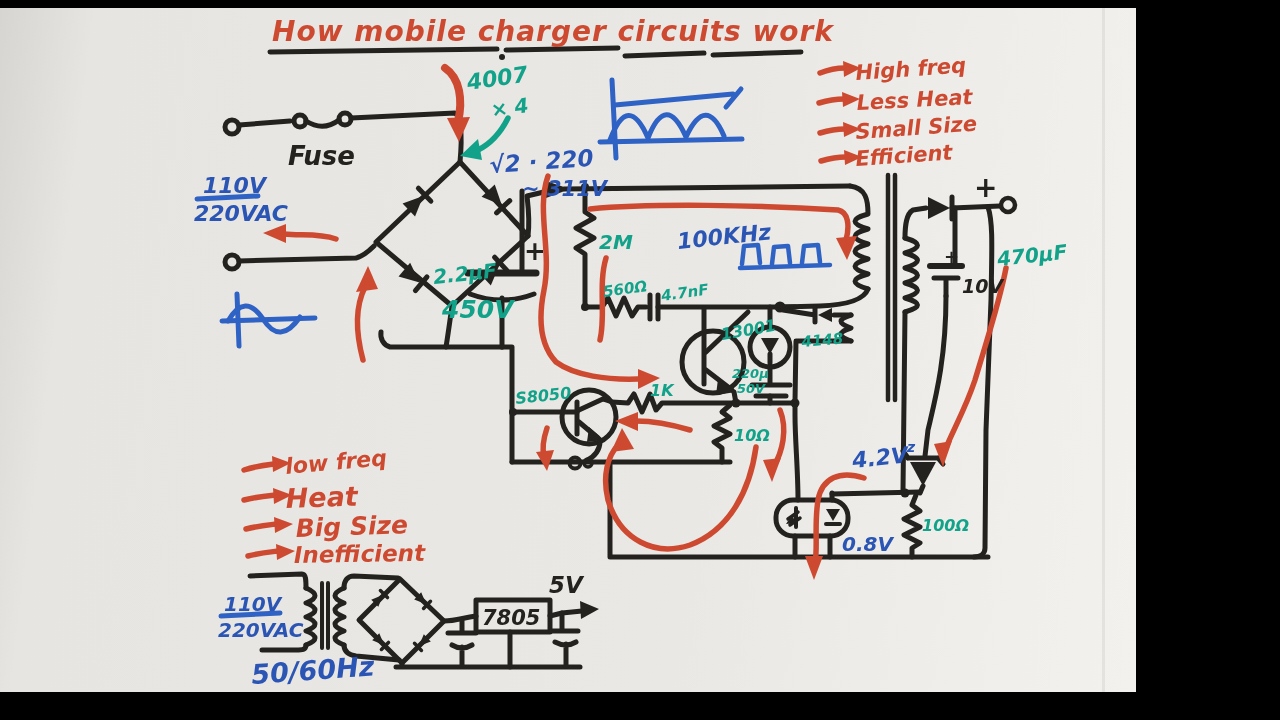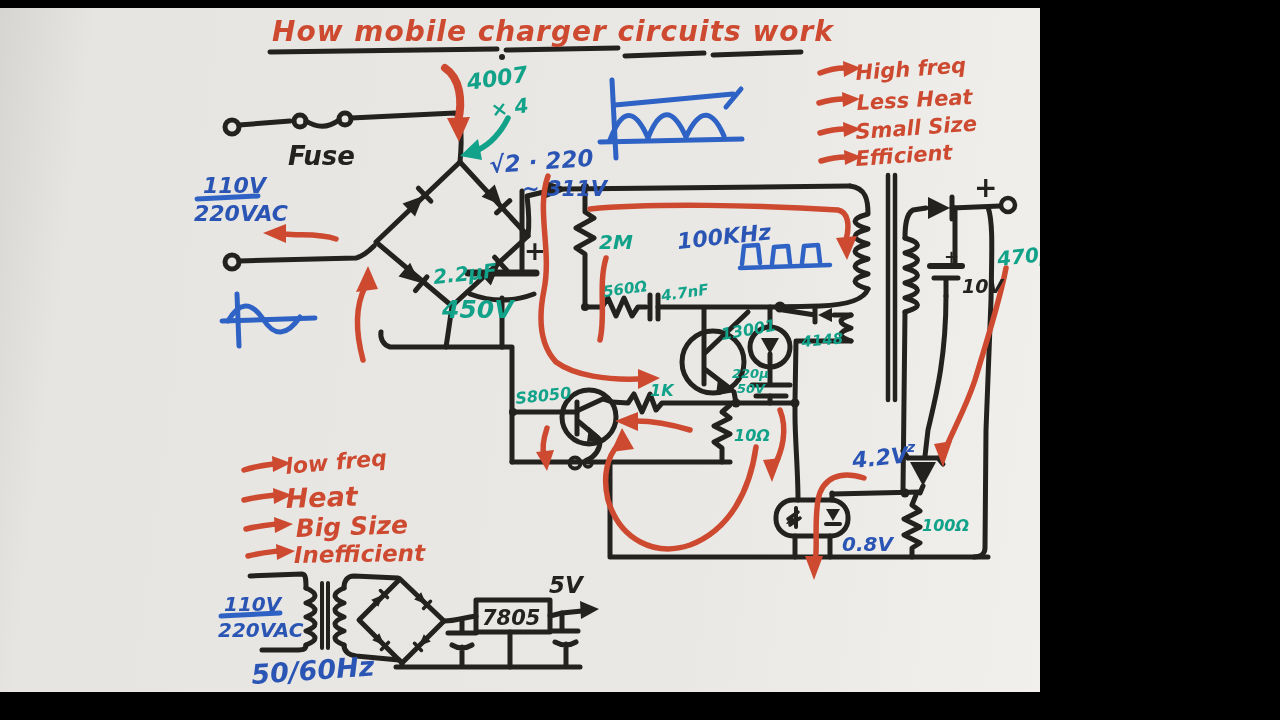--- a/index.html
+++ b/index.html
@@ -1,16 +1,16 @@
 <!DOCTYPE html>
 <html><head>
 <meta charset="utf-8">
 <style>
   html,body{margin:0;padding:0;background:#000;}
-  .stage{position:relative;width:1040px;height:720px;background:#0f766e;overflow:hidden;
+  .stage{position:relative;width:1136px;height:720px;background:#0f766e;overflow:hidden;
          font-family:"DejaVu Sans",sans-serif;}
   .bar{position:absolute;left:0;width:1280px;background:#000;}
   .bar.top{top:0;height:8px;}
   .bar.bottom{top:692px;height:28px;}
   .board{position:absolute;left:0;top:8px;width:1280px;height:684px;
          background:linear-gradient(97deg,#d7d5d2 0%,#e7e5e1 7%,#eae8e4 55%,#f0efeb 80%,#f4f3f1 100%);}
   .board-edge{position:absolute;left:1102px;top:8px;width:3px;height:684px;background:rgba(110,105,100,.10);}
   svg.draw{position:absolute;left:0;top:8px;}
   text{font-family:"DejaVu Sans",sans-serif;font-weight:bold;font-style:italic;}
   .tblack{fill:#23221f;}

